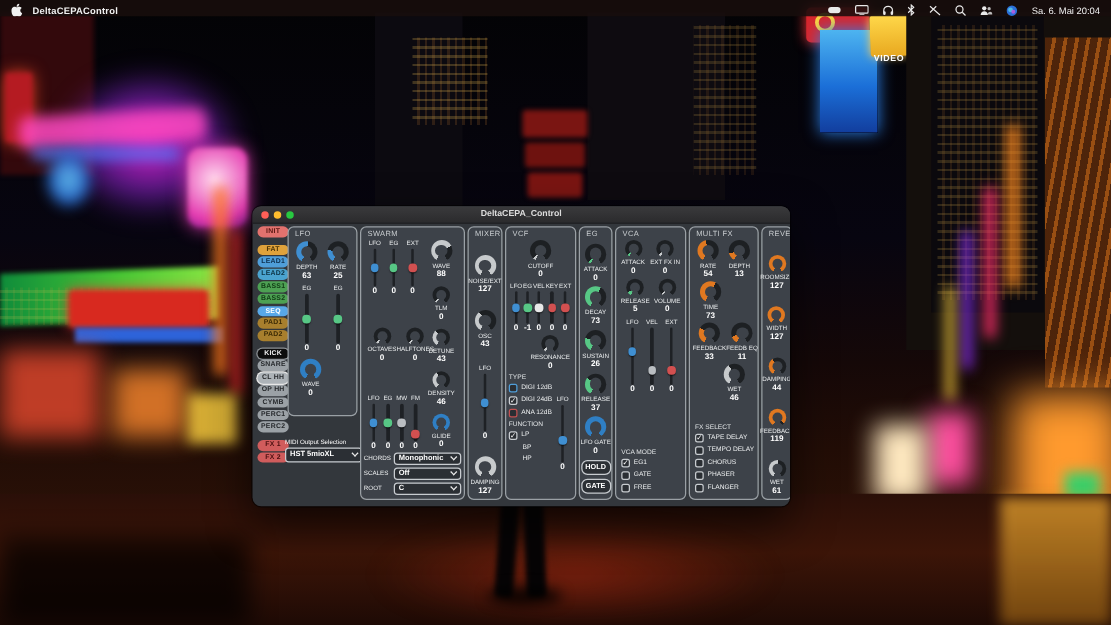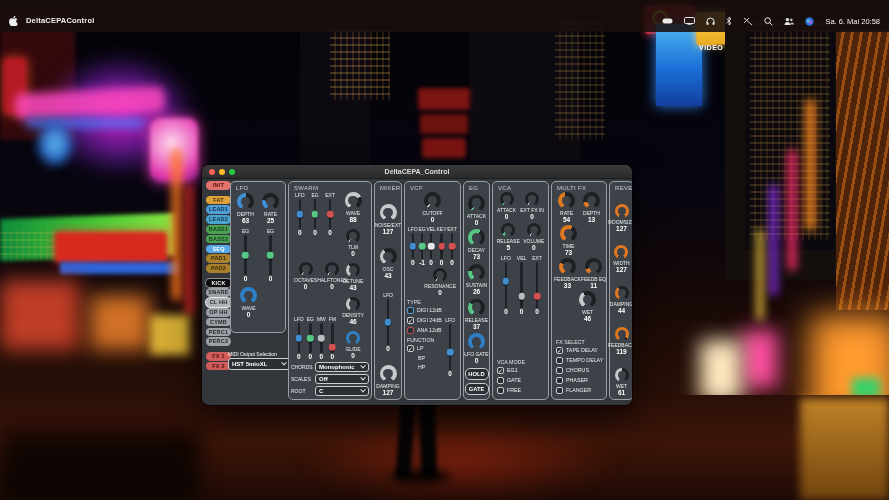--- a/index.html
+++ b/index.html
@@ -10,21 +10,21 @@
   
   .bg { position:absolute; inset:0; overflow:hidden;
     background:linear-gradient(180deg,#030305 0%,#070510 38%,#150808 58%,#220d06 72%,#2c1207 85%,#1b0a05 100%); }
   .b { position:absolute; }
   .blur1{filter:blur(2px);} .blur2{filter:blur(5px);} .blur3{filter:blur(10px);} .blur4{filter:blur(16px);}
   .win-tex { background-image:repeating-linear-gradient(0deg, transparent 0 5px, rgba(255,205,90,.28) 5px 7px),
              repeating-linear-gradient(90deg, transparent 0 4px, rgba(255,160,60,.18) 4px 6px); }
 
   
   .menubar { position:absolute; top:0; left:0; right:0; height:13px; z-index:50;
-    background:rgba(24,14,13,.88); display:flex; align-items:flex-start; padding:16px 9px; color:#f1f1f1; }
+    background:rgba(24,14,13,.88); display:flex; align-items:flex-end; padding:0 9px; color:#f1f1f1; }
   .menubar .apple { width:9px; height:10px; display:flex; align-items:center; }
   .menubar .appname { font-size:7.5px; font-weight:bold; margin-left:8px; letter-spacing:.2px; }
   .mb-right { margin-left:auto; display:flex; align-items:center; gap:11px; }
   .mb-ic { display:flex; align-items:center; height:10px; }
   .mb-clock { font-size:7.5px; }
 
   
   .window { position:absolute; left:202px; top:165px; width:430px; height:240px; z-index:40;
     background:#33373c; border-radius:7px; box-shadow:0 14px 34px rgba(0,0,0,.65), 0 0 0 1px rgba(0,0,0,.5);
     overflow:hidden; }
@@ -224,21 +224,21 @@
             <path d="M6 7.6c.2-1.4 1.1-2.2 2.2-2.2 1 0 1.7.7 1.8 2.2z" opacity=".8"></path>
           </svg>
         </span>
       <span class="mb-ic">
           <svg width="9" height="9" viewBox="0 0 9 9">
             <circle cx="4.5" cy="4.5" r="4.2" fill="#2a6fd8"></circle>
             <circle cx="3.4" cy="3.8" r="1.9" fill="#58c7e8" opacity=".85"></circle>
             <circle cx="5.6" cy="5.4" r="1.6" fill="#c85ae0" opacity=".8"></circle>
           </svg>
         </span>
-      <span class="mb-clock">Sa. 6. Mai 20:58</span>
+      <span class="mb-clock">Sa. 6. Mai 20:04</span>
     </div>
   </div>
 
   <div class="window">
     <div class="titlebar">
       <div class="lights">
         <span class="light lr"></span>
         <span class="light ly"></span>
         <span class="light lg"></span>
       </div>

